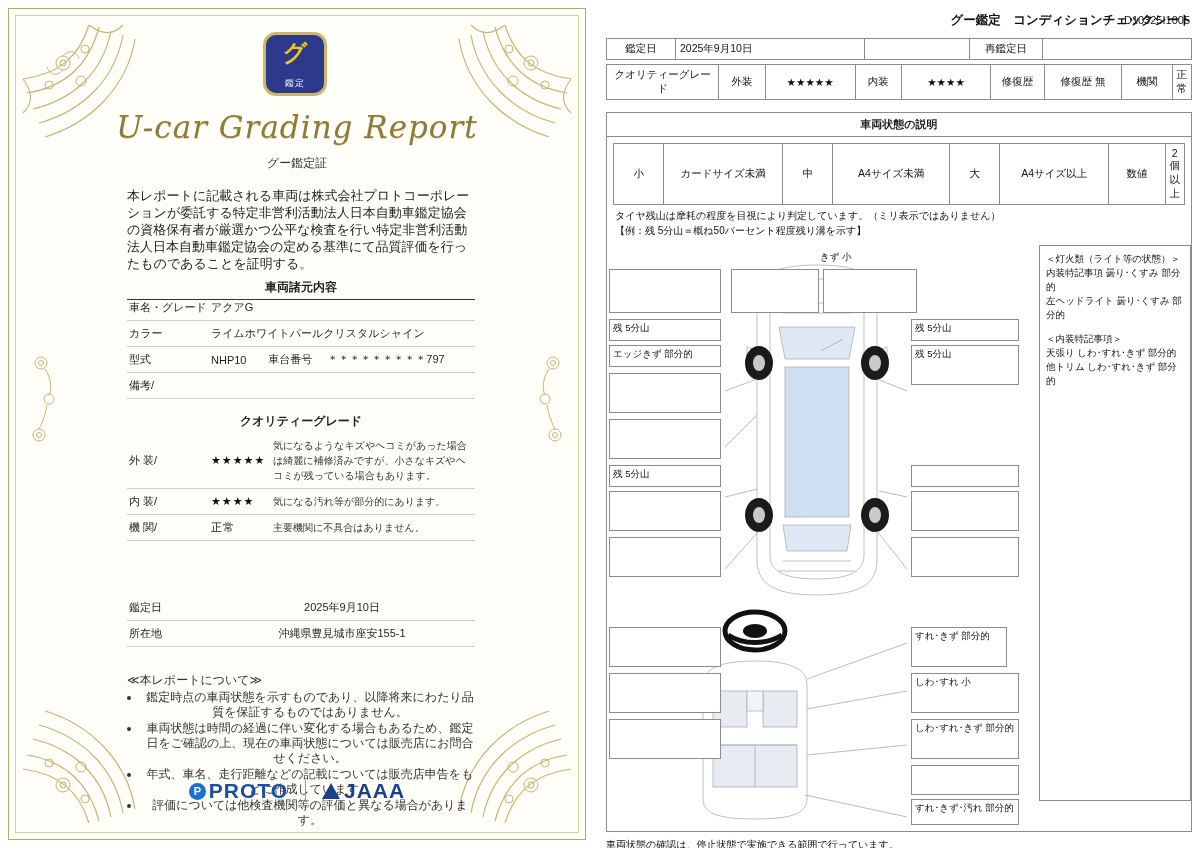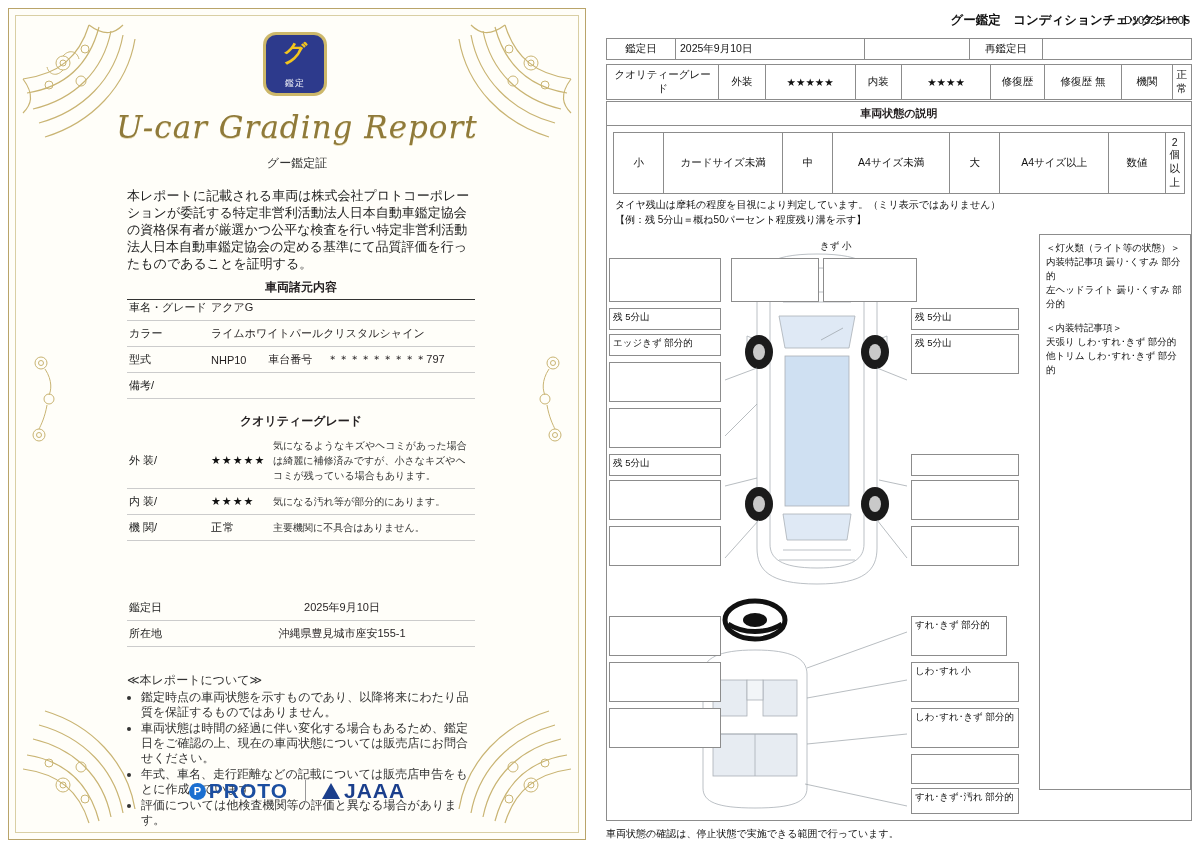--- a/index.html
+++ b/index.html
@@ -68,21 +68,21 @@
     border-collapse:collapse;
   }
   .spec-table td{padding:5px 2px;vertical-align:middle;}
   .spec-table tr{border-bottom:1px solid #ccc;}
   .lbl{width:78px;color:#222;}
   .stars{letter-spacing:1px;color:#111;font-size:11px;}
   .note-small{font-size:10px;line-height:15px;color:#333;}
   .cert-foot{
     position:absolute;left:118px;width:352px;font-size:12px;line-height:15px;color:#333;
   }
-  .cert-foot ul{margin:2px 0 0 0;padding-left:14px;}
+  .cert-foot ul{margin:2px 0 0 0;padding-left:14px;text-align:center;}
   .cert-foot li{margin-bottom:1px;}
   .brands{
     position:absolute;left:0;right:0;bottom:36px;text-align:center;
   }
   .brand-proto{
     display:inline-block;font-size:21px;font-weight:bold;color:#1b4ea0;
     letter-spacing:1px;vertical-align:middle;
   }
   .brand-dot{
     display:inline-block;width:17px;height:17px;border-radius:50%;
@@ -118,21 +118,21 @@
   .sheet-code{
     position:absolute;right:2px;top:6px;font-size:11px;color:#111;
   }
   table.grid{border-collapse:collapse;width:100%;}
   table.grid td{
     border:1px solid #8c8c8c;font-size:10.5px;padding:3px 4px;
     color:#111;background:#fff;
   }
   .c{text-align:center;}
   .big-box{
-    border:1px solid #8c8c8c;margin-top:1px;box-sizing:border-box;
+    border:1px solid #8c8c8c;margin-top:12px;box-sizing:border-box;
   }
   .big-box-title{
     text-align:center;font-size:11px;font-weight:bold;padding:4px 0;
     border-bottom:1px solid #8c8c8c;
   }
   .size-row td{font-size:10.5px;}
   .tire-note{
     font-size:10px;line-height:13px;padding:4px 2px 2px 2px;color:#111;
   }
   .diagram-wrap{

